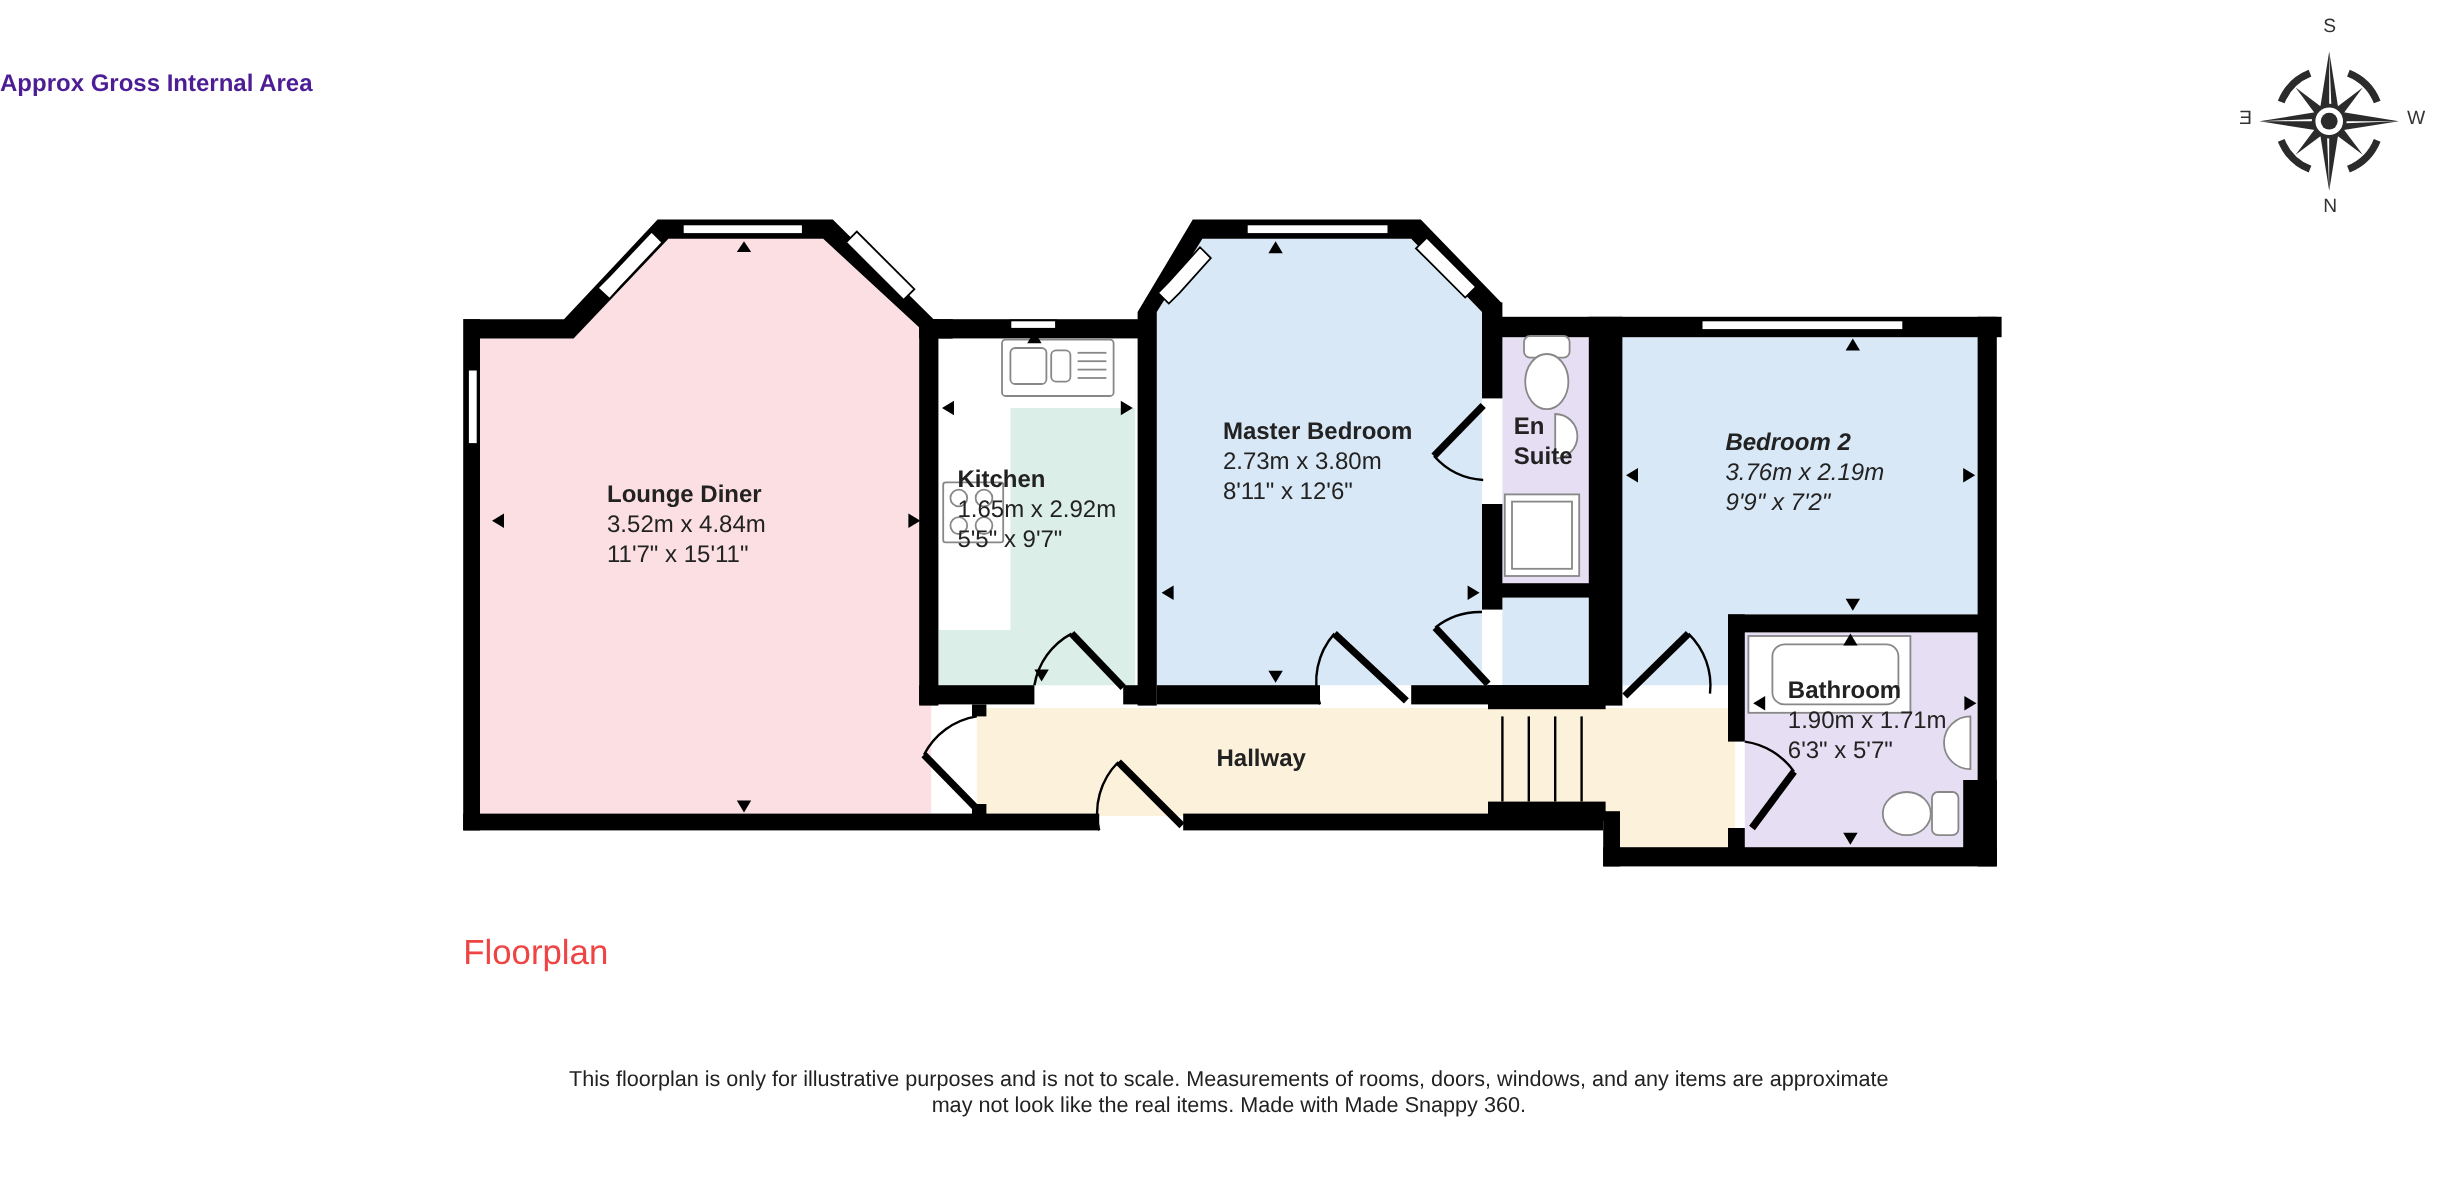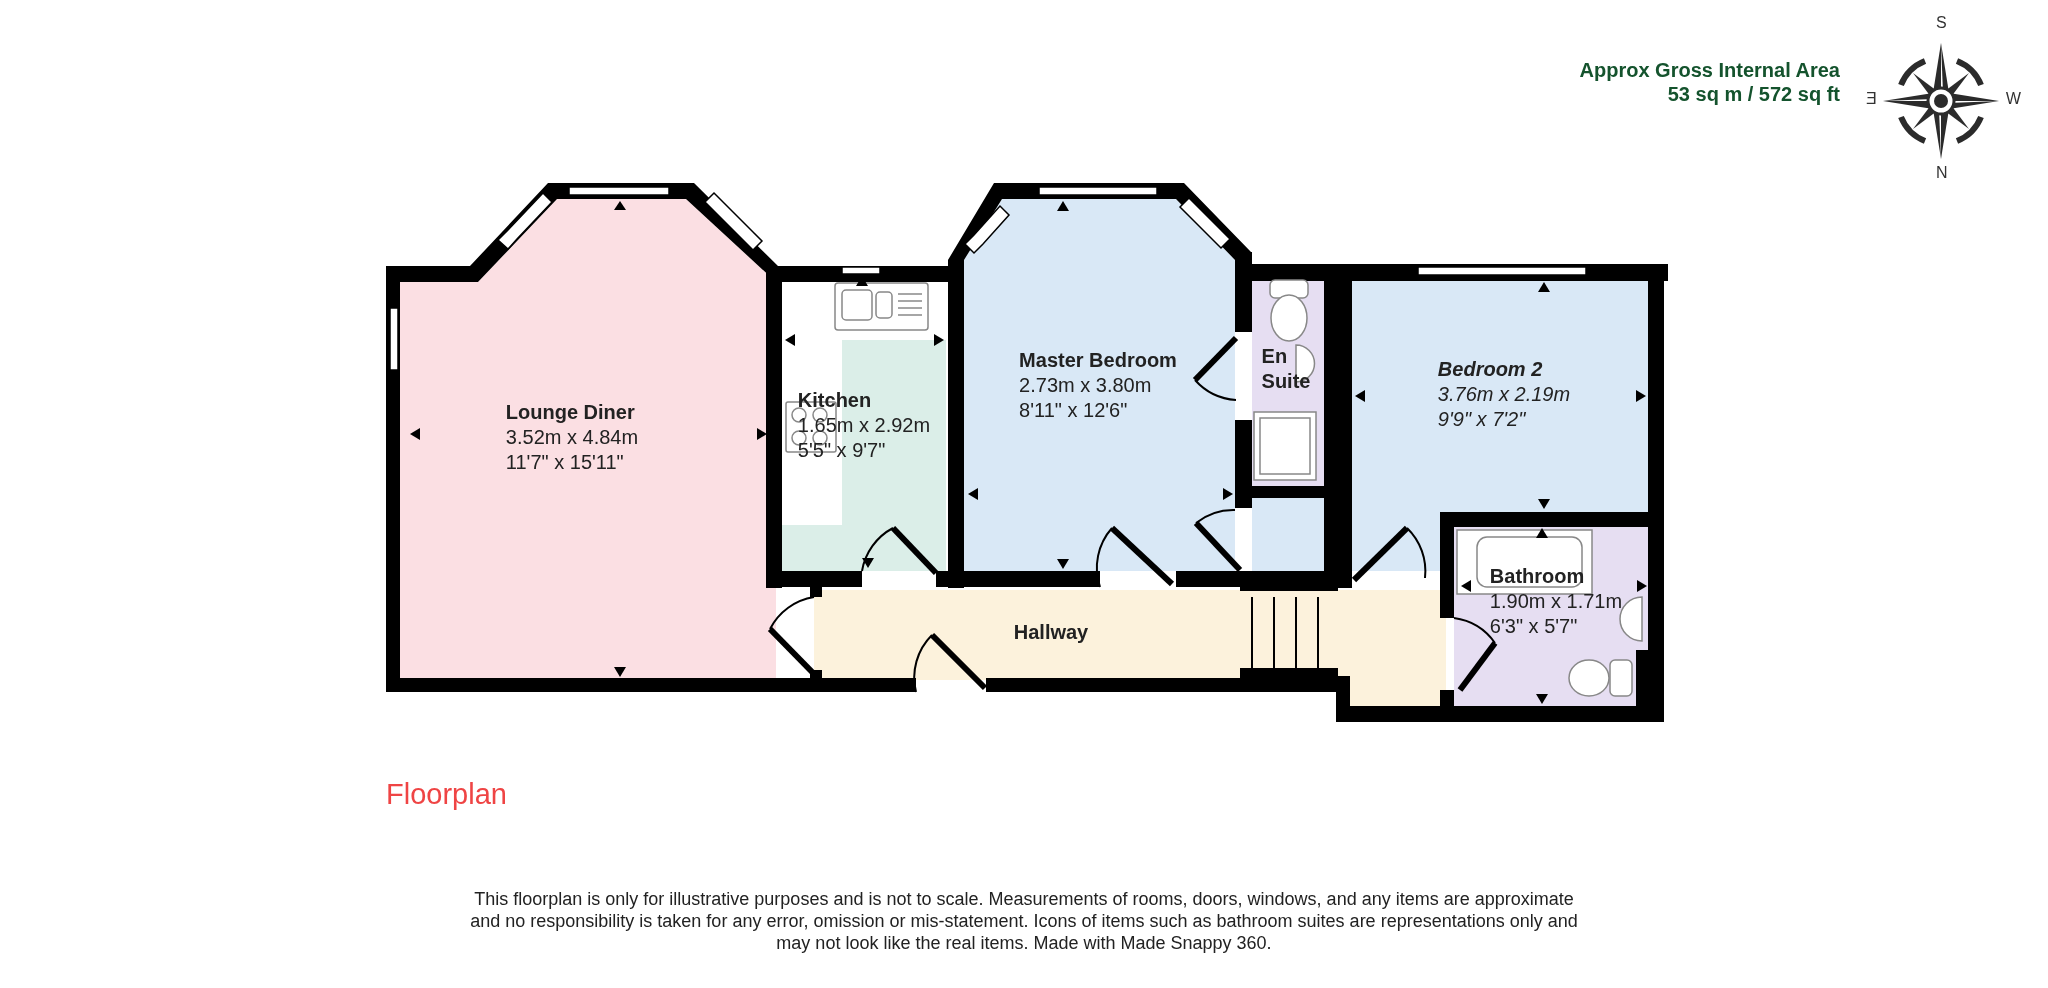--- a/index.html
+++ b/index.html
@@ -1,32 +1,31 @@
 <!DOCTYPE html>
 <html><head>
 <meta charset="utf-8">
 <style>
   html, body { margin: 0; padding: 0; background: #ffffff; }
   body { width: 2048px; height: 988px; position: relative; overflow: hidden; font-family: "Liberation Sans", sans-serif; color: #222; }
-  .area { position: absolute; left: 0; width: 1840px; top: 58px; text-align: right; font-weight: bold; font-size: 20px; line-height: 24px; color: #14532d; }
+  .area { position: absolute; left: 0; width: 1840px; top: 58px; text-align: left; font-weight: bold; font-size: 20px; line-height: 24px; color: #4c1d95; }
   .area div { display: block; }
   .compass { position: absolute; left: 1868px; top: 14px; width: 150px; height: 170px; }
   .compass .lbl { position: absolute; font-size: 16px; color: #333; }
   .plan { position: absolute; left: 0; top: 0; width: 2048px; height: 988px; }
   .room-label { position: absolute; text-align: left; font-size: 20px; line-height: 25px; color: #222; transform: translateX(-50%); white-space: nowrap; }
   .room-label .name { font-weight: bold; }
   .floor-title { position: absolute; left: 386px; top: 778px; font-size: 29px; color: #ef4444; }
   .disclaimer { position: absolute; left: 0; width: 2048px; top: 888px; text-align: center; font-size: 18px; line-height: 22px; color: #222; }
 </style>
 </head>
 <body>
 
 <div class="area">
   <div>Approx Gross Internal Area</div>
-  <div>53 sq m / 572 sq ft</div>
 </div>
 
 <div class="compass">
   <span class="lbl" style="left:68px; top:0px;">S</span>
   <span class="lbl" style="left:68px; top:150px;">N</span>
   <span class="lbl" style="left:-2px; top:76px; transform:scaleX(-1); display:inline-block;">E</span>
   <span class="lbl" style="left:138px; top:76px; transform:scaleX(-1); display:inline-block;">W</span>
   <svg width="150" height="170" viewBox="0 0 150 170" style="position:absolute;left:0;top:0;">
     <g transform="translate(73,87)">
       <path d="M -40 -16 A 43 43 0 0 1 -16 -40" fill="none" stroke="#2b2b2b" stroke-width="6"></path>
@@ -224,15 +223,14 @@
 </div>
 
 <div class="room-label" style="left:1039px; top:620px;margin-left:12px;">
   <div class="name">Hallway</div>
 </div>
 
 <div class="floor-title">Floorplan</div>
 
 <div class="disclaimer">
   <div>This floorplan is only for illustrative purposes and is not to scale. Measurements of rooms, doors, windows, and any items are approximate</div>
-  <div>and no responsibility is taken for any error, omission or mis-statement. Icons of items such as bathroom suites are representations only and</div>
   <div>may not look like the real items. Made with Made Snappy 360.</div>
 </div>
 
 </body></html>

